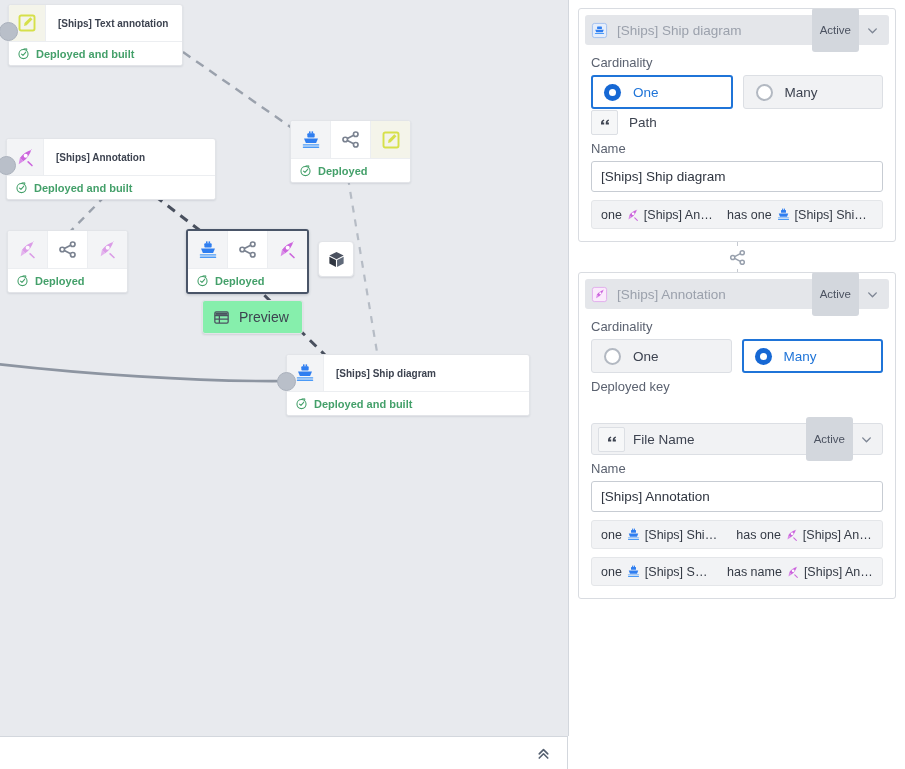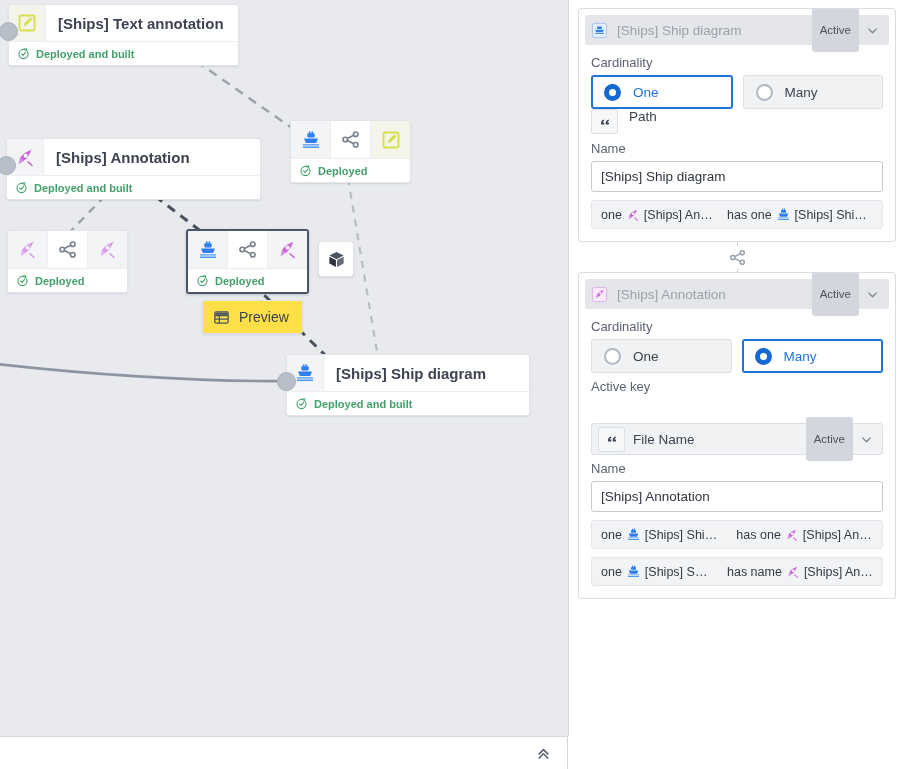--- a/index.html
+++ b/index.html
@@ -39,21 +39,21 @@
     width: 36px; min-width: 36px;
     display: flex; align-items: center; justify-content: center;
     background: #f3f4f6;
     border-right: 1px solid #eceef1;
   }
   .node-ico.plain { background: #ffffff; border-right: 1px solid #eceef1; }
   .node-ico.last { border-right: none; }
   .node-title {
     display: flex; align-items: center;
     padding: 0 14px 0 12px;
-    font-size: 15px; font-weight: bold; color: #3d4350;
+    font-size: 10px; font-weight: bold; color: #3d4350;
     white-space: nowrap;
   }
   .node-status {
     display: flex; align-items: center; gap: 6px;
     height: 23px;
     padding: 0 8px;
     border-top: 1px solid #eceef1;
     background: #ffffff;
     font-size: 11px; font-weight: bold; color: #44a06a;
     white-space: nowrap;
@@ -67,21 +67,21 @@
   .handle {
     position: absolute;
     width: 17px; height: 17px; border-radius: 50%;
     background: #b9bfc9;
     border: 1px solid #aab1bc;
   }
 
   
   .float-btn {
     position: absolute;
-    background: #fde047;
+    background: #86efac;
     border: 1px solid #e2e4e8;
     border-radius: 3px;
     box-shadow: 0 1px 2px rgba(30,40,60,.12);
     display: flex; align-items: center; gap: 9px;
     height: 32px; padding: 0 13px 0 10px;
     font-size: 14px; color: #3d4350;
   }
   .icon-btn {
     position: absolute;
     width: 34px; height: 34px;
@@ -176,21 +176,21 @@
     border: none;
     background: #1668d4;
     position: relative;
   }
   .dot.on::after {
     content: ""; position: absolute;
     left: 5px; top: 5px; width: 7px; height: 7px;
     border-radius: 50%; background: #ffffff;
   }
 
-  .keyline { display: flex; align-items: flex-start; gap: 11px; height: 26px; }
+  .keyline { display: flex; align-items: center; gap: 11px; height: 26px; }
   .qbox {
     width: 25px; height: 23px;
     border: 1px solid #dcdfe4; border-radius: 2px;
     background: #f6f7f8;
     display: flex; align-items: center; justify-content: center;
   }
   .keyline .kname { font-size: 13.5px; color: #3d4350; }
 
   .fk-row {
     display: flex; align-items: center;
@@ -602,21 +602,21 @@
           <div class="radio-opt">
             <span class="dot"></span>
             <span>One</span>
           </div>
           <div class="radio-opt on">
             <span class="dot on"></span>
             <span>Many</span>
           </div>
         </div>
 
-        <div class="field-label">Active key</div>
+        <div class="field-label">Deployed key</div>
         <div class="fk-row">
           <span class="qbox">
             <svg width="12" height="12" viewBox="0 0 24 24">
               <path d="M4 15 C4 10 6.5 7.5 10 7 L10.6 9.4 C8.6 9.9 7.6 11.2 7.6 12.8 L10.4 12.8 L10.4 17 L4 17 Z" fill="#3d4350"></path>
               <path d="M13.4 15 C13.4 10 15.9 7.5 19.4 7 L20 9.4 C18 9.9 17 11.2 17 12.8 L19.8 12.8 L19.8 17 L13.4 17 Z" fill="#3d4350"></path>
             </svg>
           </span>
           <span class="kname">File Name</span>
           <span class="pill">Active</span>
           <span class="caret">

